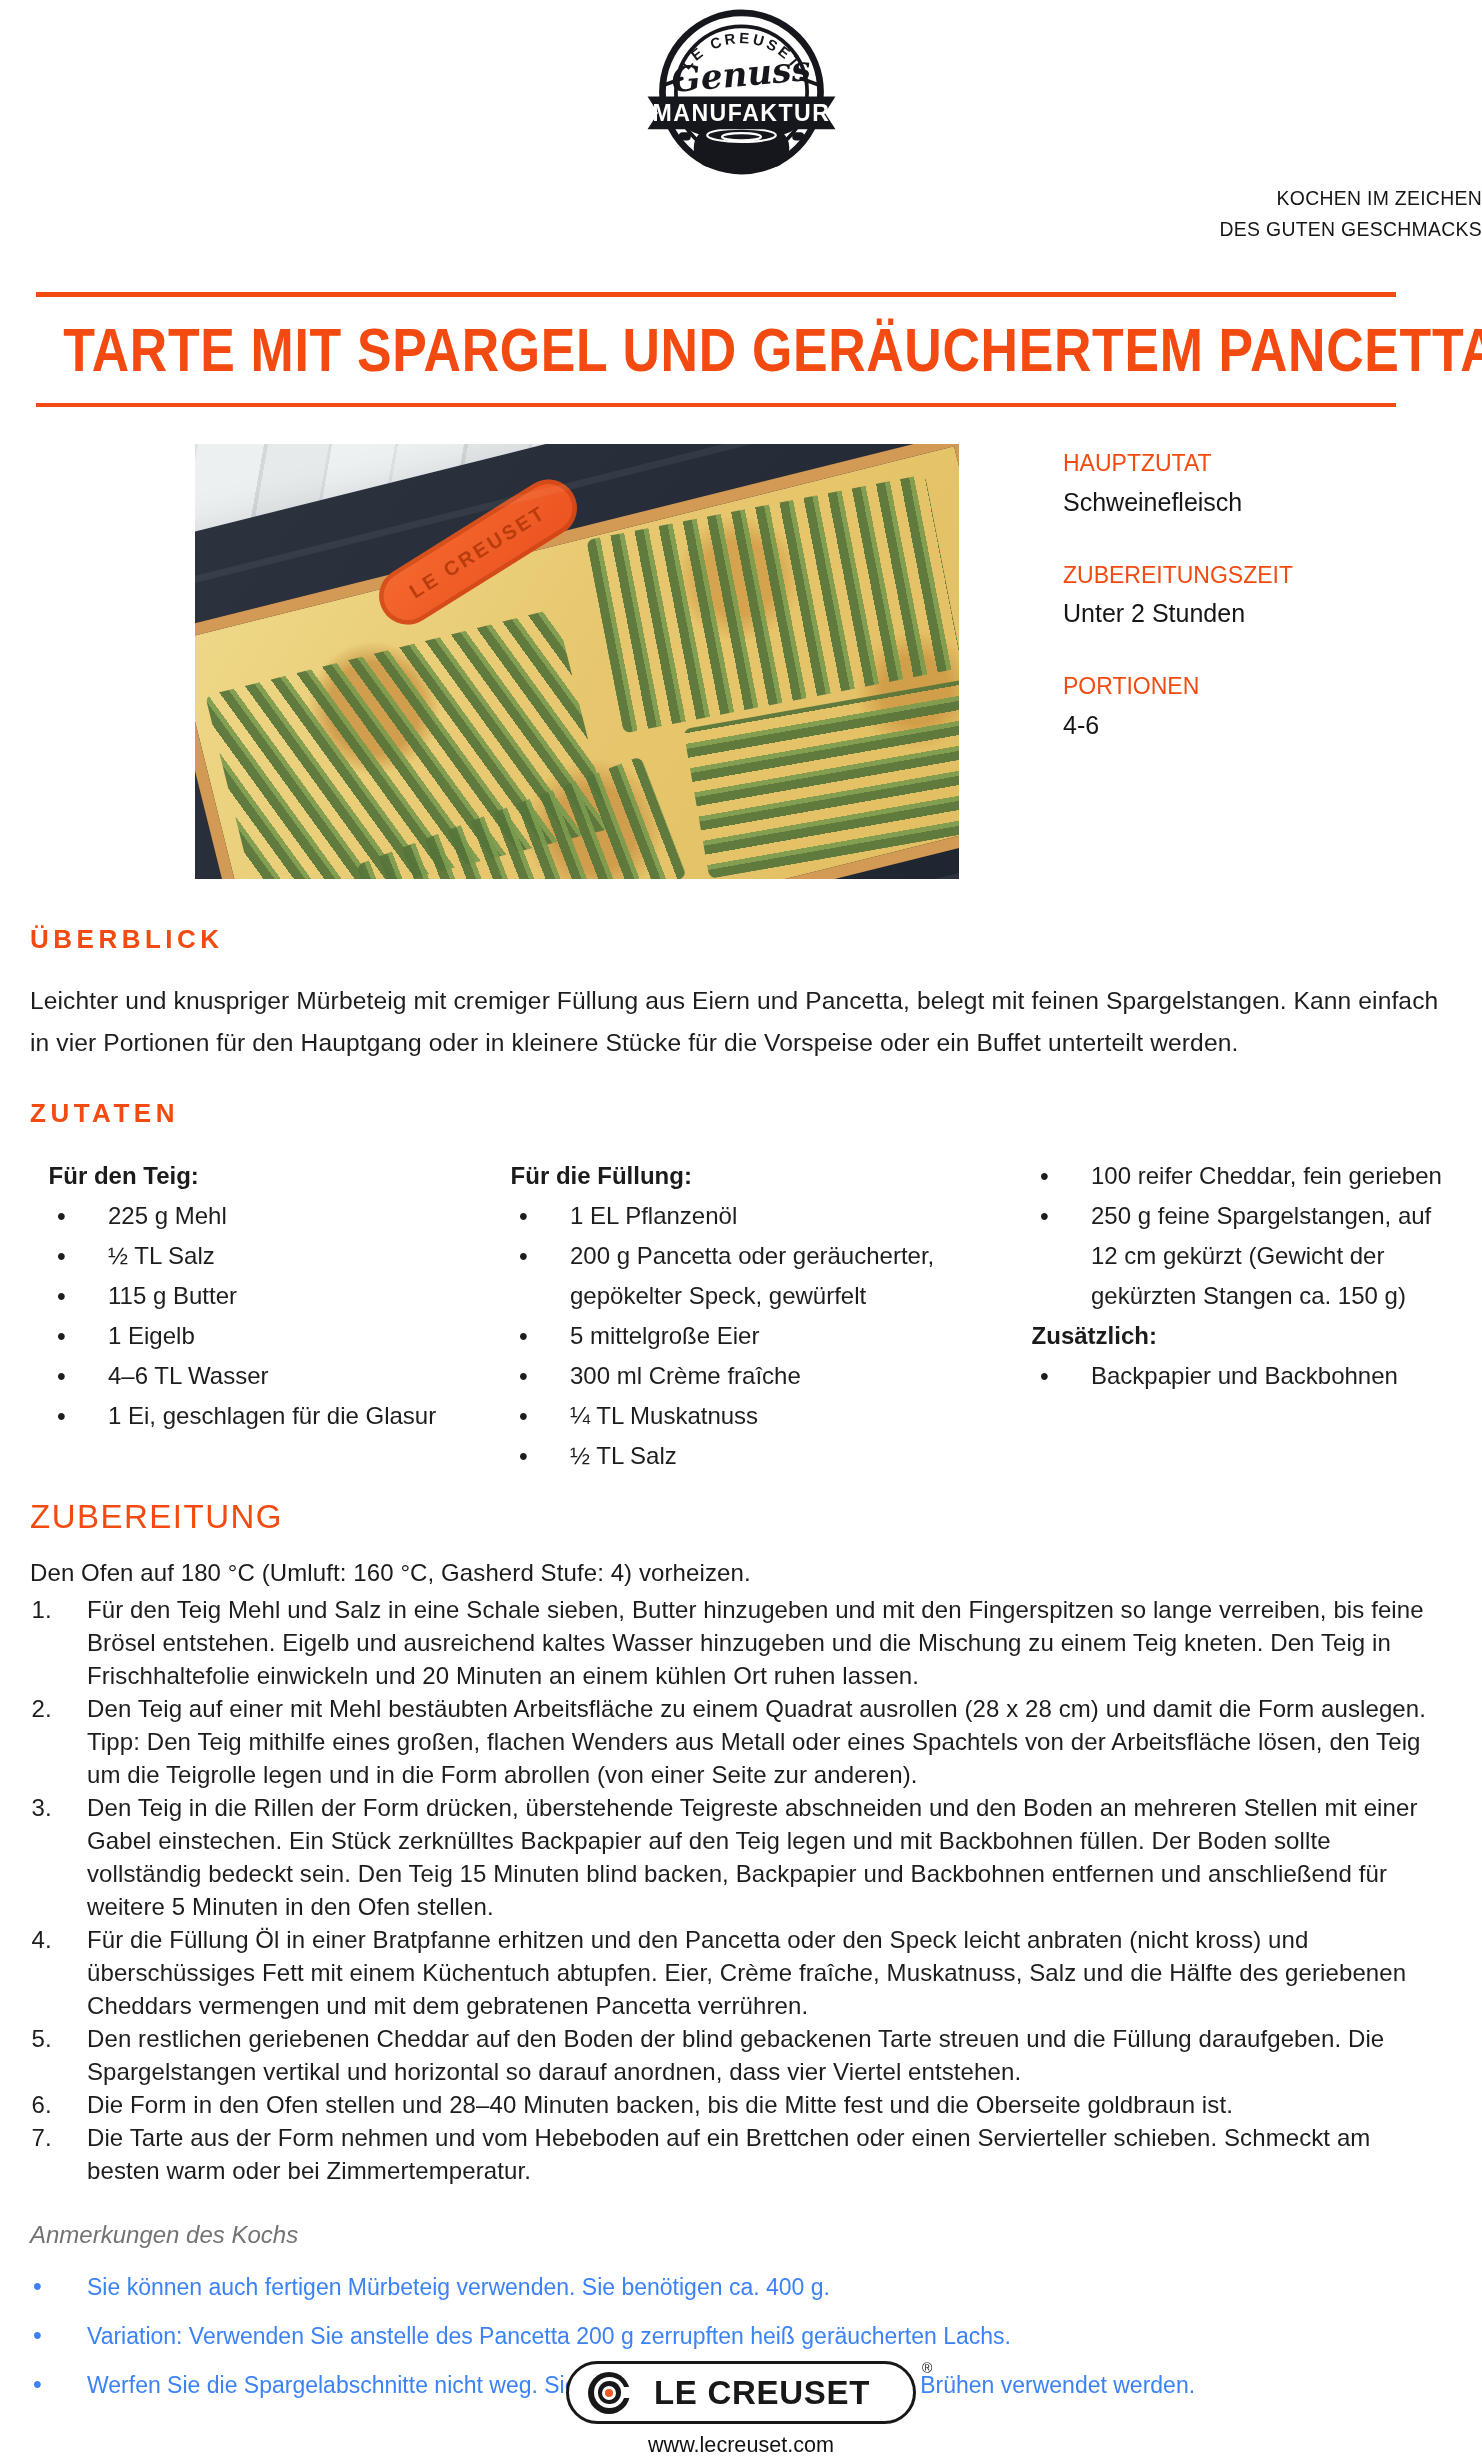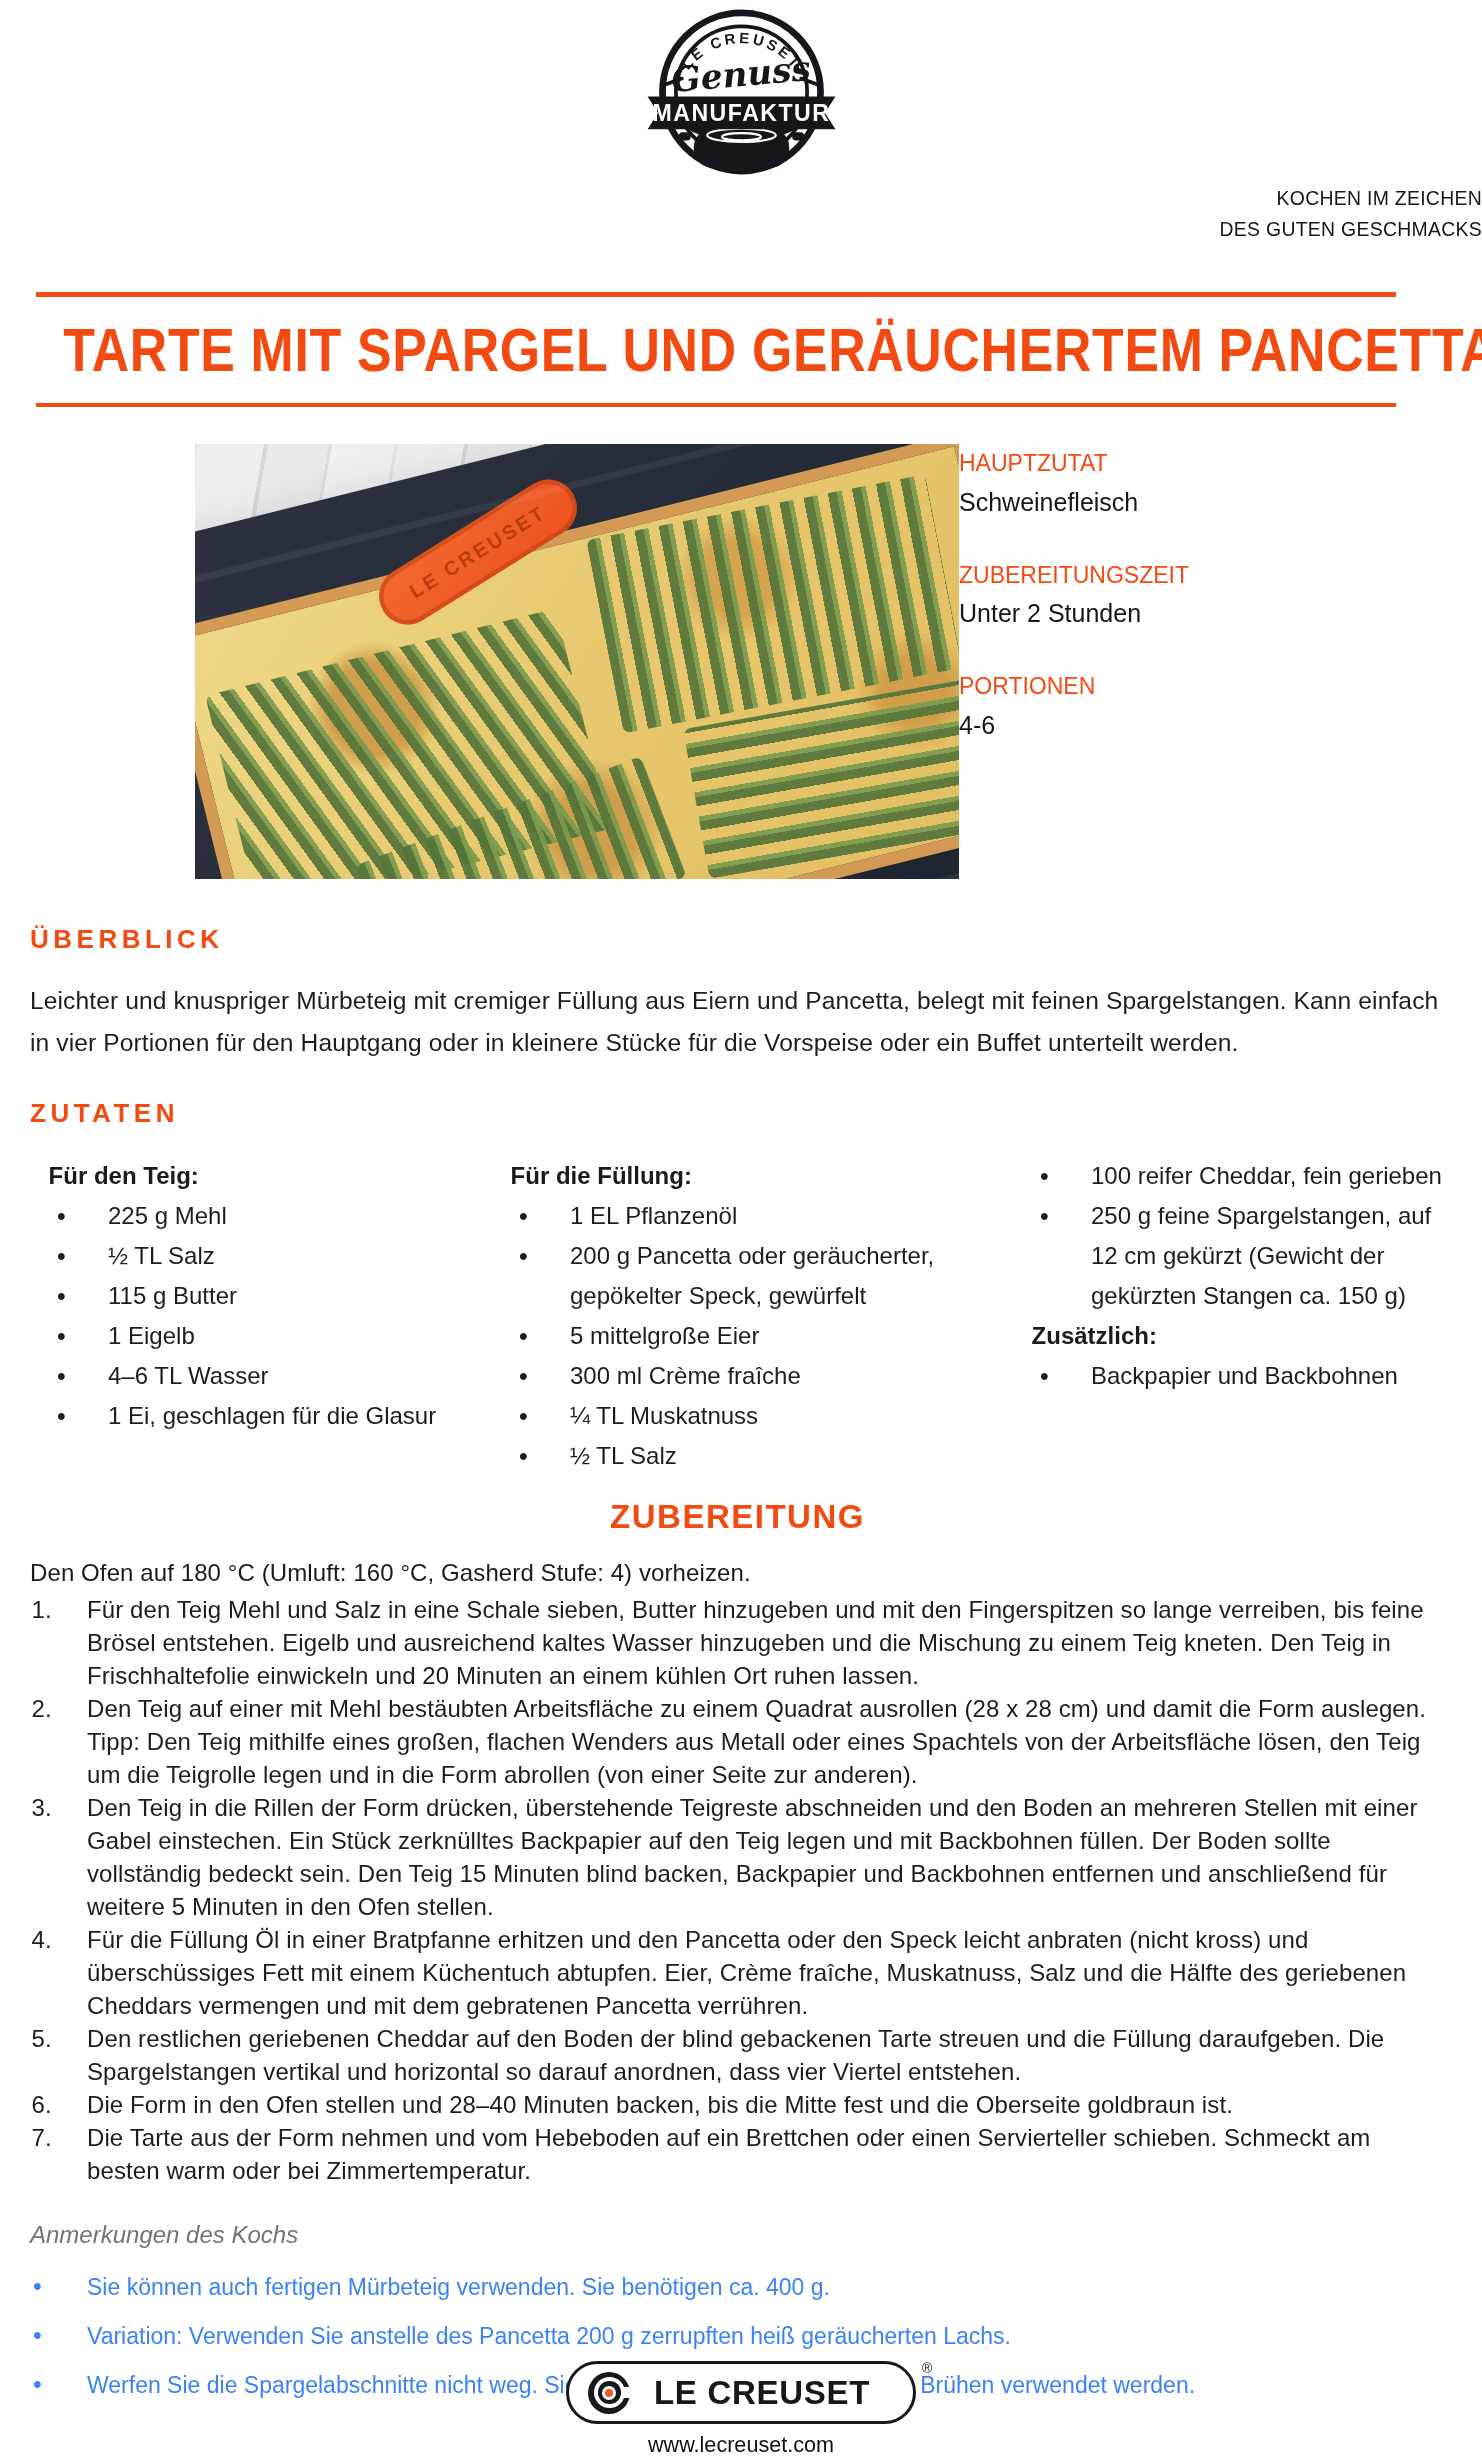--- a/index.html
+++ b/index.html
@@ -64,21 +64,21 @@
   .asp-h{background:repeating-linear-gradient(0deg,#55743a 0 9px,#7b9b4e 9px 14px,rgba(0,0,0,0) 14px 24.6px);}
   .badge{
     position:absolute;left:305px;top:60px;width:223px;height:57px;
     background:linear-gradient(160deg,#f4692f,#ec5220);
     border-radius:30px;
     transform:rotate(-18deg);
     display:flex;align-items:center;justify-content:center;
     box-shadow:inset 0 0 0 4.5px rgba(180,55,10,.45);
   }
   .badge span{color:#b93d0c;font-size:20px;font-weight:bold;letter-spacing:3px;}
-  .info-panel{padding-top:4.5px;width:402px;flex:none;}
+  .info-panel{margin-left:104px;padding-top:4.5px;width:402px;flex:none;}
   .info-group{margin-bottom:43px;}
   .info-label{color:var(--accent);font-size:23px;font-weight:normal;line-height:28px;margin-bottom:9.7px;}
   .info-value{color:#161616;font-size:25px;line-height:31px;}
   
   .section{padding:0 37px 0 30px;}
   .sec-h{
     color:var(--accent);font-size:26px;font-weight:bold;letter-spacing:4.5px;
     margin:0;
   }
   .overview-sec{margin-top:45px;}
@@ -88,21 +88,21 @@
   .ing-col{flex:none;}
   .col0{width:462px;}
   .col1{width:521px;}
   .col2{width:432px;}
   .ing-title{font-size:24px;font-weight:bold;line-height:40px;padding-left:18.6px;}
   .ing-list{list-style:none;margin:0;padding:0;}
   .ing-item{position:relative;padding-left:78px;font-size:24px;line-height:40px;color:#1d1d1d;}
   .ing-item::before{content:"\2022";position:absolute;left:27px;top:0;font-size:25px;}
   
   .prep-sec{margin-top:22px;}
-  .prep-h{color:var(--accent);font-size:33px;font-weight:bold;letter-spacing:1.5px;margin:0;text-align:center;}
+  .prep-h{color:var(--accent);font-size:33px;font-weight:normal;letter-spacing:1.5px;margin:0;}
   .prep-intro{margin:19.4px 0 0 0;font-size:24px;line-height:33px;letter-spacing:0.1px;}
   .steps{list-style:none;margin:4.5px 0 0 0;padding:0;}
   .step{position:relative;padding-left:57px;font-size:24px;line-height:33px;letter-spacing:0.1px;color:#1d1d1d;}
   .step-num{position:absolute;left:1.5px;top:0;}
   
   .notes-sec{margin-top:34px;}
   .notes-h{font-style:italic;font-size:24px;font-weight:normal;margin:0;color:#737373;}
   .notes-list{list-style:none;margin:22px 0 0 0;padding:0;}
   .note-item{position:relative;padding-left:57px;font-size:23px;line-height:32px;margin-bottom:17px;color:#3b82f6;}
   .note-item::before{content:"\2022";position:absolute;left:3px;top:-1.5px;font-size:25px;}

